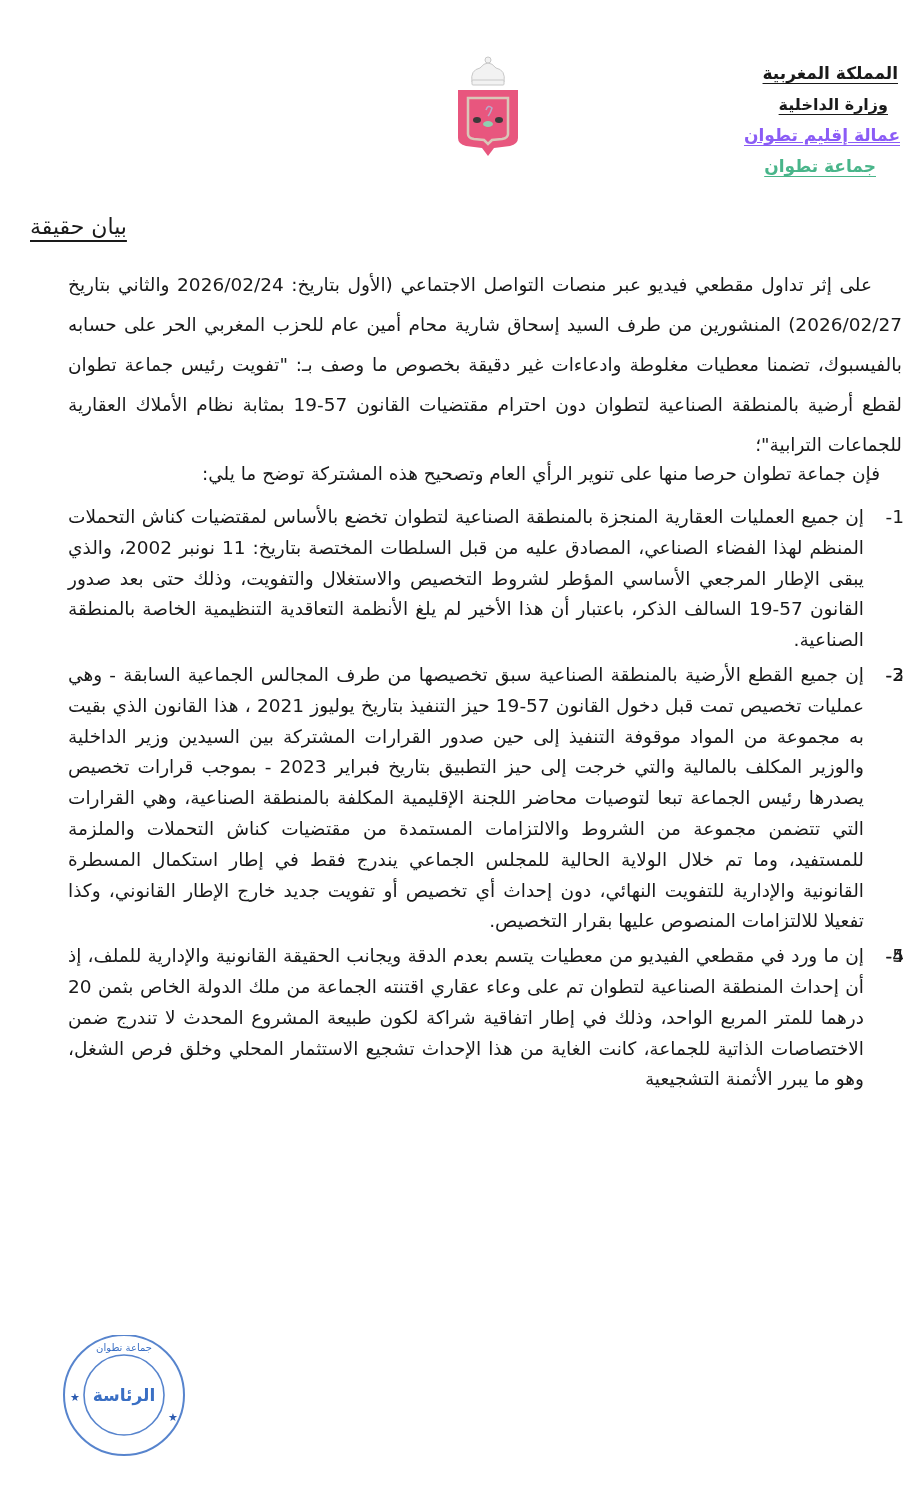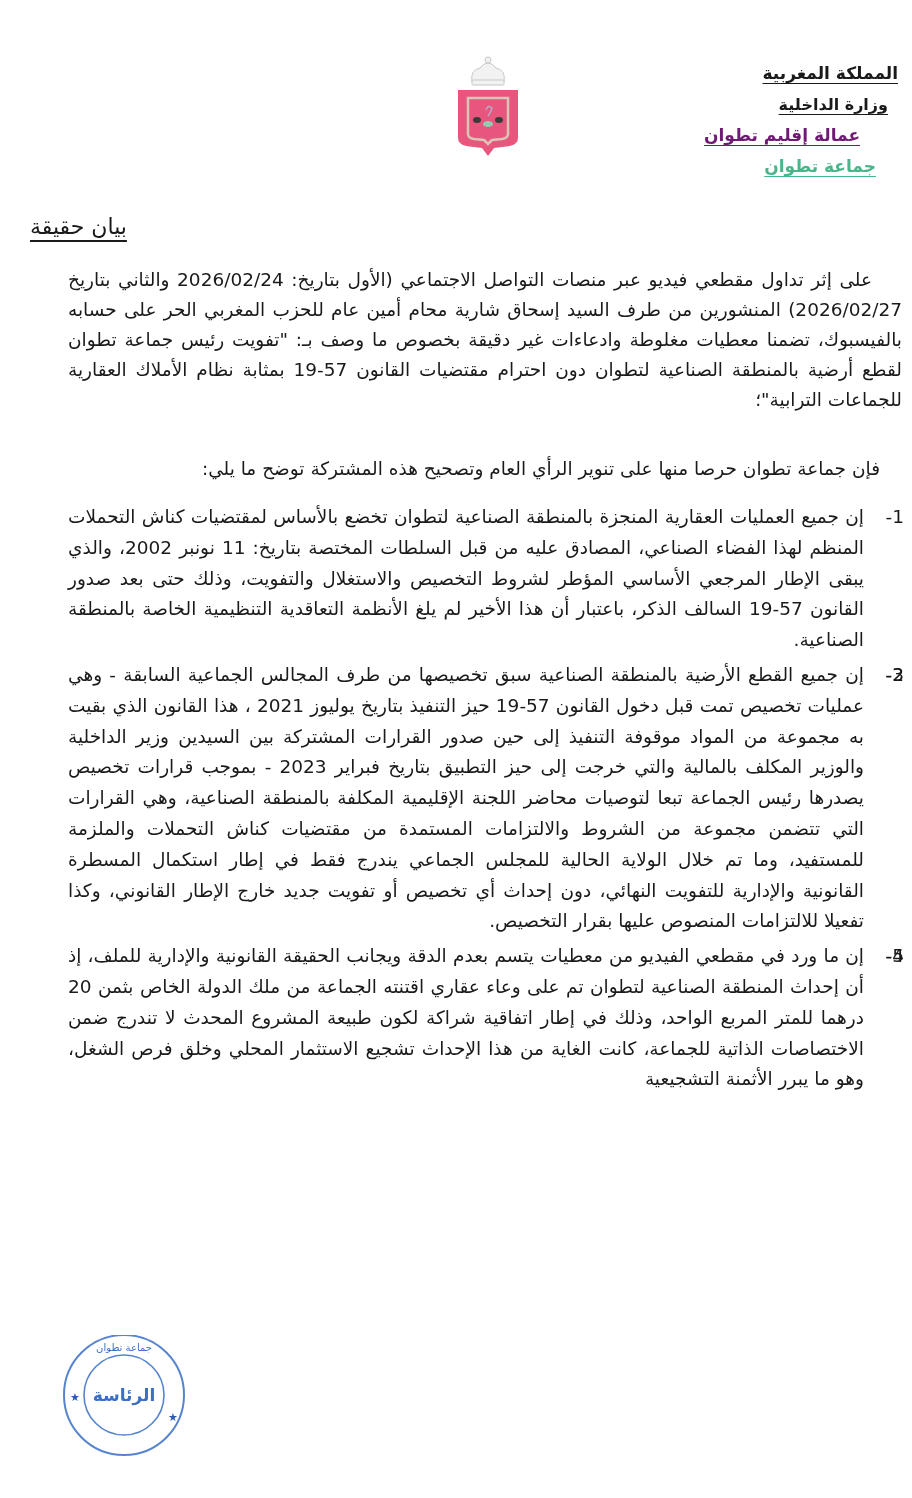--- a/index.html
+++ b/index.html
@@ -37,21 +37,21 @@
       font-size: 17px;
       line-height: 31px;
       white-space: nowrap;
     }
     .header-line span {
       text-decoration: underline;
       text-underline-offset: 4px;
     }
     .hl-kingdom { color: #1a1a1a; text-align: right; padding-right: 6px; }
     .hl-ministry { color: #1a1a1a; font-size: 16px; text-align: right; padding-right: 16px; }
-    .hl-prefecture { color: #701a75; text-align: left; padding-right: 4px; }
+    .hl-prefecture { color: #8b5cf6; text-align: right; padding-right: 4px; text-decoration: underline; }
     .hl-commune { color: #49b58a; text-align: right; padding-right: 28px; }
 
     
     .emblem {
       position: absolute;
       left: 420px;
       top: 52px;
       width: 76px;
       height: 108px;
     }
@@ -84,21 +84,21 @@
 
     
     .body-text {
       position: absolute;
       left: 40px;
       width: 832px;
       direction: rtl;
       text-align: justify;
       text-align-last: right;
       font-size: 18.5px;
-      line-height: 30px;
+      line-height: 40px;
     }
     .intro {
       top: 265px;
       text-indent: 30px;
       left: 38px;
       width: 834px;
     }
     .lead-in {
       top: 454px;
       left: 40px;

